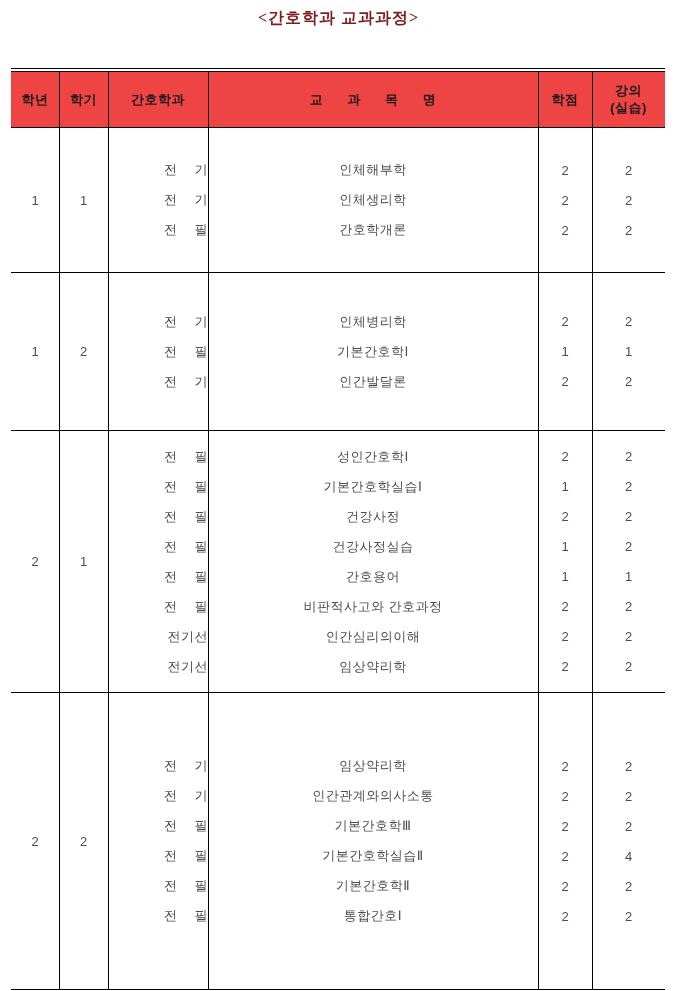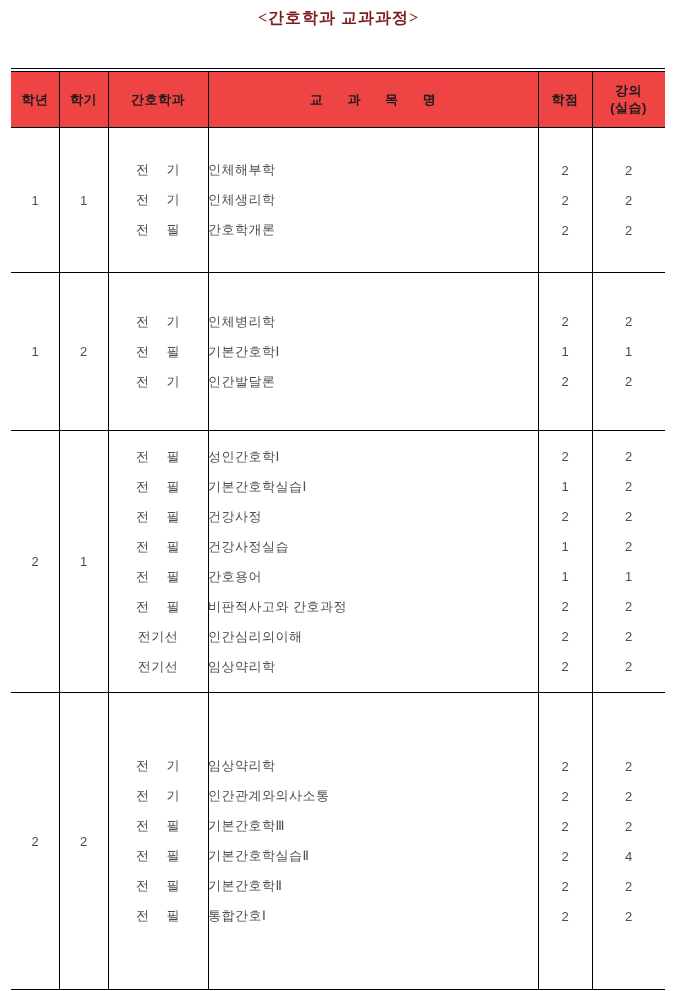--- a/index.html
+++ b/index.html
@@ -85,27 +85,28 @@
     flex-direction: column;
     justify-content: center;
   }
   .course-row {
     display: grid;
     grid-template-columns: 100px 330px 54px 73px;
     height: 30px;
     align-items: center;
   }
   .cat-cell {
-    text-align: center;
+    text-align: right;
     word-spacing: 13px;
     letter-spacing: 0.5px;
   }
   .name-cell {
     letter-spacing: 0.5px;
     white-space: nowrap;
+    text-align: center;
   }
   .credit-cell, .lect-cell { text-align: center; }
 </style>
 </head>
 <body>
 
 <div class="page">
   <div class="doc-title">&lt;간호학과 교과과정&gt;</div>
 
   <div class="curriculum-table">

